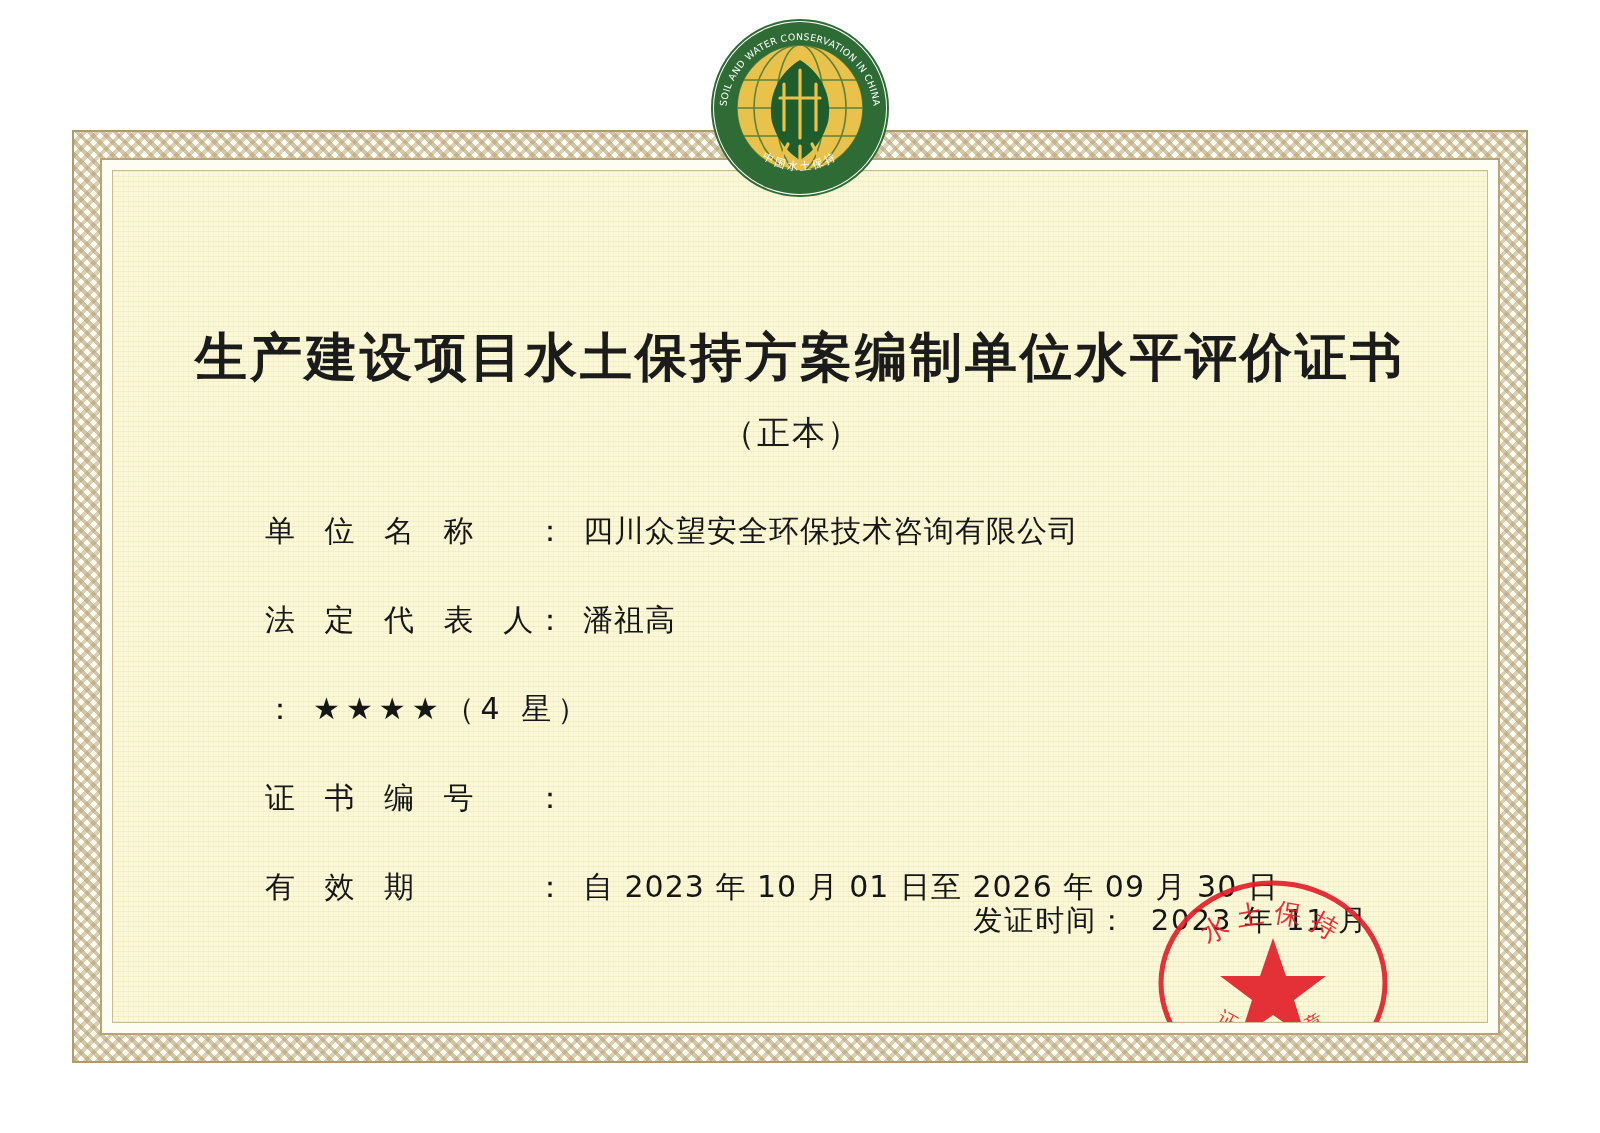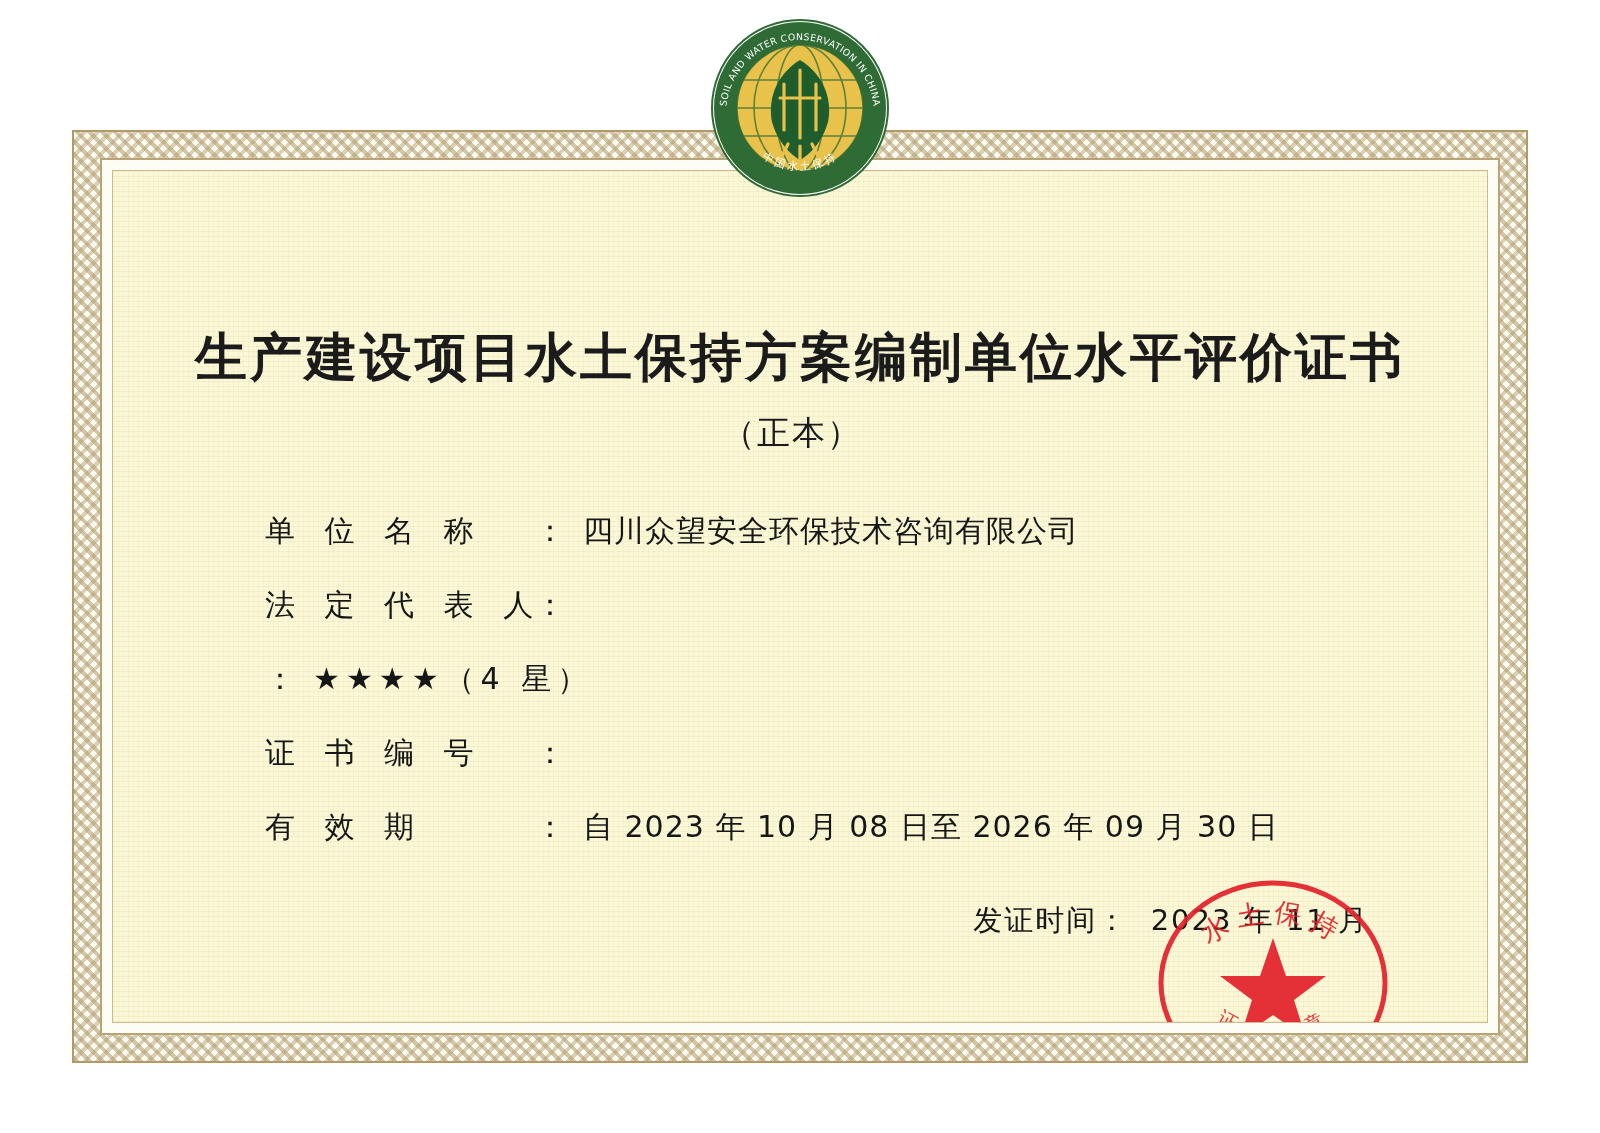--- a/index.html
+++ b/index.html
@@ -76,21 +76,21 @@
     letter-spacing:2px;
   }
 
   .fields{
     position:absolute;
     left:152px;top:340px;right:90px;
   }
   .field-row{
     display:flex;
     align-items:baseline;
-    margin-bottom:33px;
+    margin-bottom:48px;
     font-size:30px;
     color:#161616;
   }
   .field-label{
     width:270px;
     flex:0 0 270px;
     letter-spacing:10px;
     white-space:nowrap;
   }
   .field-colon{
@@ -138,36 +138,37 @@
 
           <div class="field-row">
             <span class="field-label">单 位 名 称</span>
             <span class="field-colon">：</span>
             <span class="field-value">四川众望安全环保技术咨询有限公司</span>
           </div>
 
           <div class="field-row">
             <span class="field-label">法 定 代 表 人</span>
             <span class="field-colon">：</span>
+            <span class="field-value">潘祖高</span>
           </div>
 
           <div class="field-row">
             <span class="field-colon">：</span>
             <span class="field-value stars">★★★★（4 星）</span>
           </div>
 
           <div class="field-row">
             <span class="field-label">证 书 编 号</span>
             <span class="field-colon">：</span>
           </div>
 
           <div class="field-row">
             <span class="field-label">有 效 期</span>
             <span class="field-colon">：</span>
-            <span class="field-value">自 2023 年 10 月 08 日至 2026 年 09 月 30 日</span>
+            <span class="field-value">自 2023 年 10 月 01 日至 2026 年 09 月 30 日</span>
           </div>
 
         </div>
 
         <div class="issuer-block">
           <div class="issuer-row">
             <span>发证时间：</span>&nbsp;&nbsp;<span>2023 年 11 月</span>
           </div>
         </div>
 

